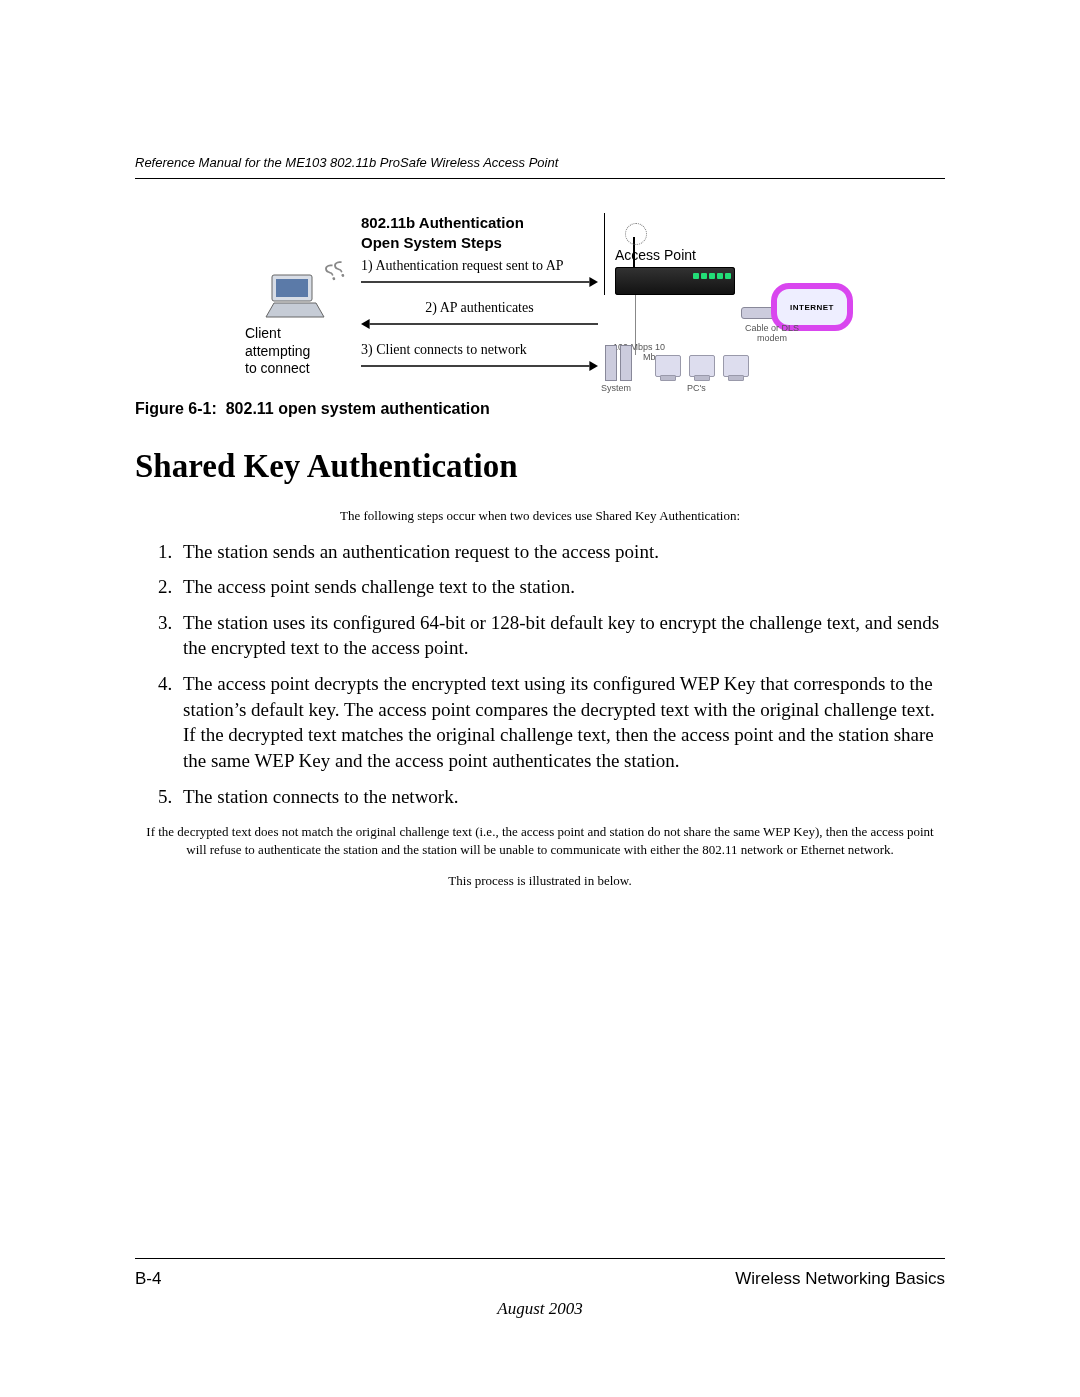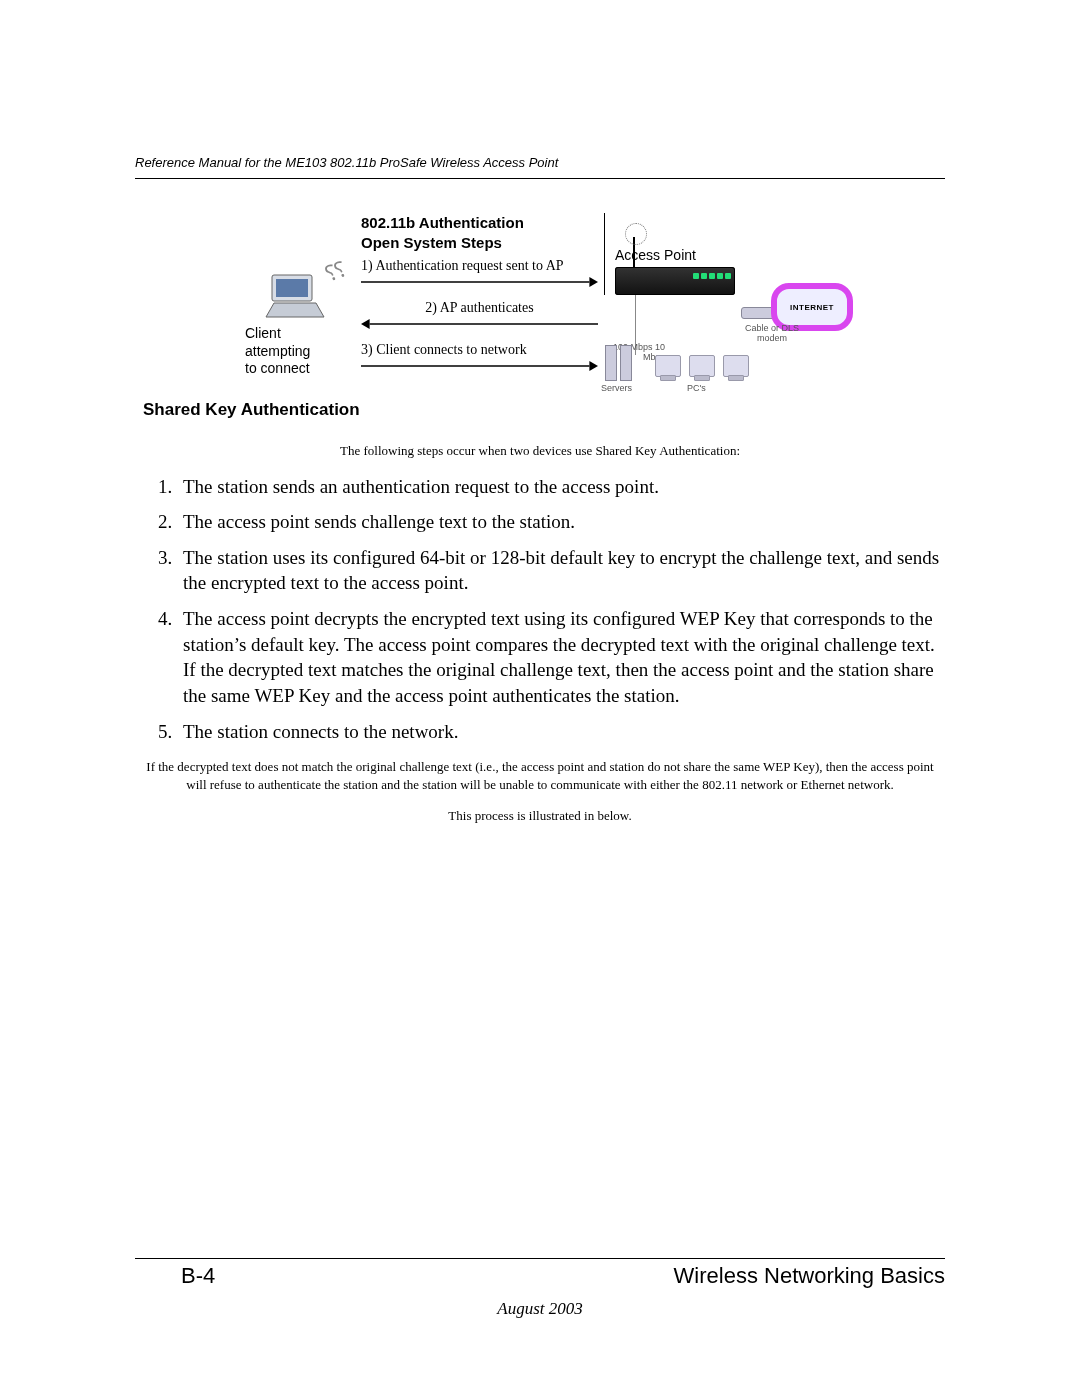--- a/index.html
+++ b/index.html
@@ -175,24 +175,24 @@
     position:absolute; left:20px; top:28px; width:1px; height:60px; background:#888;
   }
   .figure-caption {
     font-family: Arial, sans-serif;
     font-size: 16px;
     font-weight: bold;
     margin: 14px 0 30px 0;
   }
   
   h2.section {
-    font-family: Liberation Sans, sans-serif;
-    font-size: 17px;
+    font-family: Liberation Serif, serif;
+    font-size: 33px;
     font-weight: bold;
-    margin: 0 0 22px 8px;
+    margin: 0 0 22px 0;
   }
   p.body {
     font-size: 13px;
     line-height: 1.35;
     margin: 0 0 14px 0;
     text-align: center;
   }
   ol.steps {
     font-size: 19px;
     line-height: 1.35;
@@ -210,22 +210,21 @@
     bottom: 138px;
     border-top: 1.5px solid #000;
   }
   .footer-line {
     position: absolute;
     left: 135px; right: 135px;
     bottom: 108px;
     display: flex;
     justify-content: space-between;
     font-family: Arial, sans-serif;
-    font-size: 22px;
-    margin-left: 46px;
+    font-size: 17px;
   }
   .footer-date {
     position: absolute;
     left: 0; right: 0;
     bottom: 78px;
     text-align: center;
     font-style: italic;
     font-size: 17px;
   }
 </style>
@@ -299,28 +298,29 @@
 10 Mbps</div>
             <div class="servers">
               <div class="server"></div>
                 <div class="server"></div>
             </div>
             <div class="pcs">
               <div class="pc"></div>
                 <div class="pc"></div>
                 <div class="pc"></div>
             </div>
-            <div class="bottom-label srv-label">Servers</div>
+            <div class="bottom-label srv-label">System</div>
             <div class="bottom-label pcs-label">PC's</div>
           </div>
         </div>
       </div>
     </div>
   </div>
 
+  <div class="figure-caption">Figure&nbsp;6-1:&nbsp; 802.11 open system authentication</div>
 
   <h2 class="section">Shared Key Authentication</h2>
 
   <p class="body">The following steps occur when two devices use Shared Key Authentication:</p>
 
   <ol class="steps">
     <li>The station sends an authentication request to the access point.</li>
     <li>The access point sends challenge text to the station.</li>
     <li>The station uses its configured 64-bit or 128-bit default key to encrypt the challenge text, and sends the encrypted text to the access point.</li>
     <li>The access point decrypts the encrypted text using its configured WEP Key that corresponds to the station’s default key. The access point compares the decrypted text with the original challenge text. If the decrypted text matches the original challenge text, then the access point and the station share the same WEP Key and the access point authenticates the station.</li>

